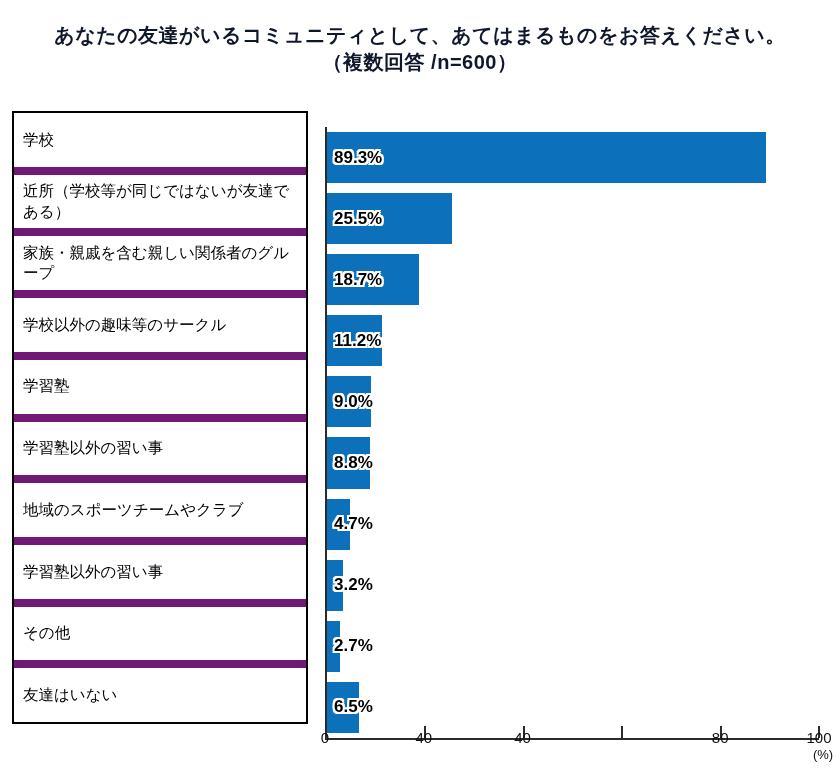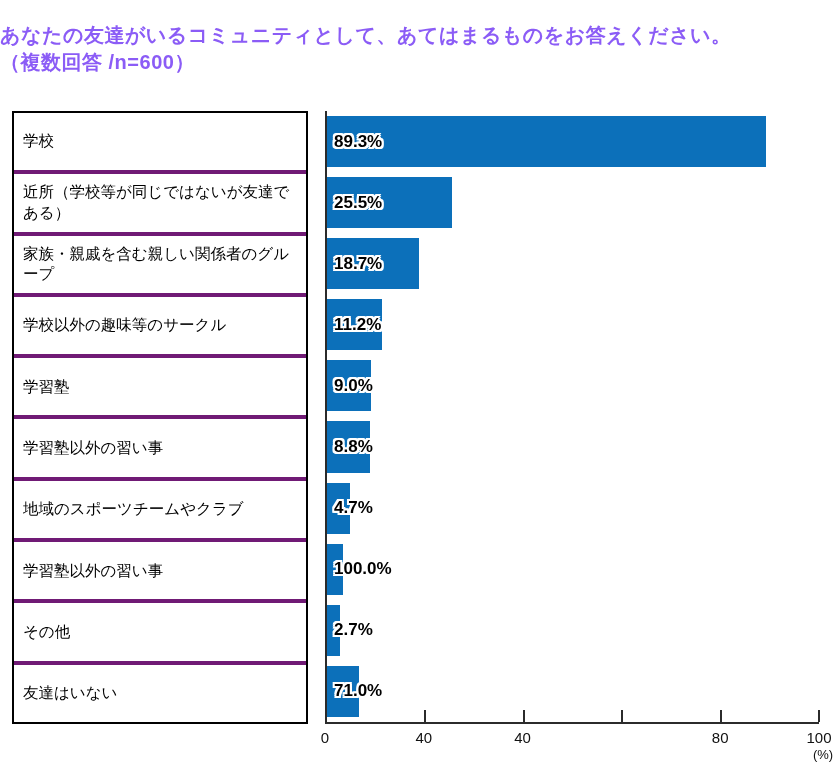--- a/index.html
+++ b/index.html
@@ -14,56 +14,57 @@
     height: 770px;
     background: #ffffff;
     overflow: hidden;
   }
   
   .chart-title {
     position: absolute;
     top: 22px;
     left: 0;
     width: 100%;
+    text-align: center;
     font-weight: bold;
-    color: #8b5cf6;
+    color: #0f172a;
     font-size: 20px;
     line-height: 27px;
     letter-spacing: 0.5px;
   }
   
   .label-table {
     position: absolute;
     left: 12px;
     top: 111px;
     width: 296px;
     height: 613px;
     border: 2px solid #000000;
     box-sizing: border-box;
     display: flex;
     flex-direction: column;
     background: #ffffff;
   }
   .label-cell {
     flex: 1 1 0;
-    border-bottom: 4px solid #701a75;
+    border-bottom: 8px solid #701a75;
     box-sizing: border-box;
     display: flex;
     align-items: center;
     padding: 0 9px;
     font-size: 15.5px;
     line-height: 1.32;
     color: #000000;
   }
   .label-cell:last-child { border-bottom: none; }
   
   .plot {
     position: absolute;
     left: 325px;
-    top: 111px;
+    top: 127px;
     width: 494px;
     height: 613px;
     border-left: 2px solid #2b2b2b;
     border-bottom: 2px solid #2b2b2b;
     box-sizing: border-box;
   }
   .bar-rows {
     position: absolute;
     inset: 0;
     display: flex;
@@ -174,29 +175,29 @@
         <div class="bar-row">
           <div class="bar" style="width: 8.8%; background: rgb(12, 112, 186);"></div>
           <div class="bar-value-label">8.8%</div>
         </div>
         <div class="bar-row">
           <div class="bar" style="width: 4.7%; background: rgb(12, 112, 186);"></div>
           <div class="bar-value-label">4.7%</div>
         </div>
         <div class="bar-row">
           <div class="bar" style="width: 3.2%; background: rgb(12, 112, 186);"></div>
-          <div class="bar-value-label">100.0%</div>
+          <div class="bar-value-label">3.2%</div>
         </div>
         <div class="bar-row">
           <div class="bar" style="width: 2.7%; background: rgb(12, 112, 186);"></div>
           <div class="bar-value-label">2.7%</div>
         </div>
         <div class="bar-row">
           <div class="bar" style="width: 6.5%; background: rgb(12, 112, 186);"></div>
-          <div class="bar-value-label">71.0%</div>
+          <div class="bar-value-label">6.5%</div>
         </div>
       </div>
     <div id="tick-marks">
         <div class="x-tick" style="left: 20%;"></div>
         <div class="x-tick" style="left: 40%;"></div>
         <div class="x-tick" style="left: 60%;"></div>
         <div class="x-tick" style="left: 80%;"></div>
         <div class="x-tick" style="left: 100%;"></div>
       </div>
   </div>

